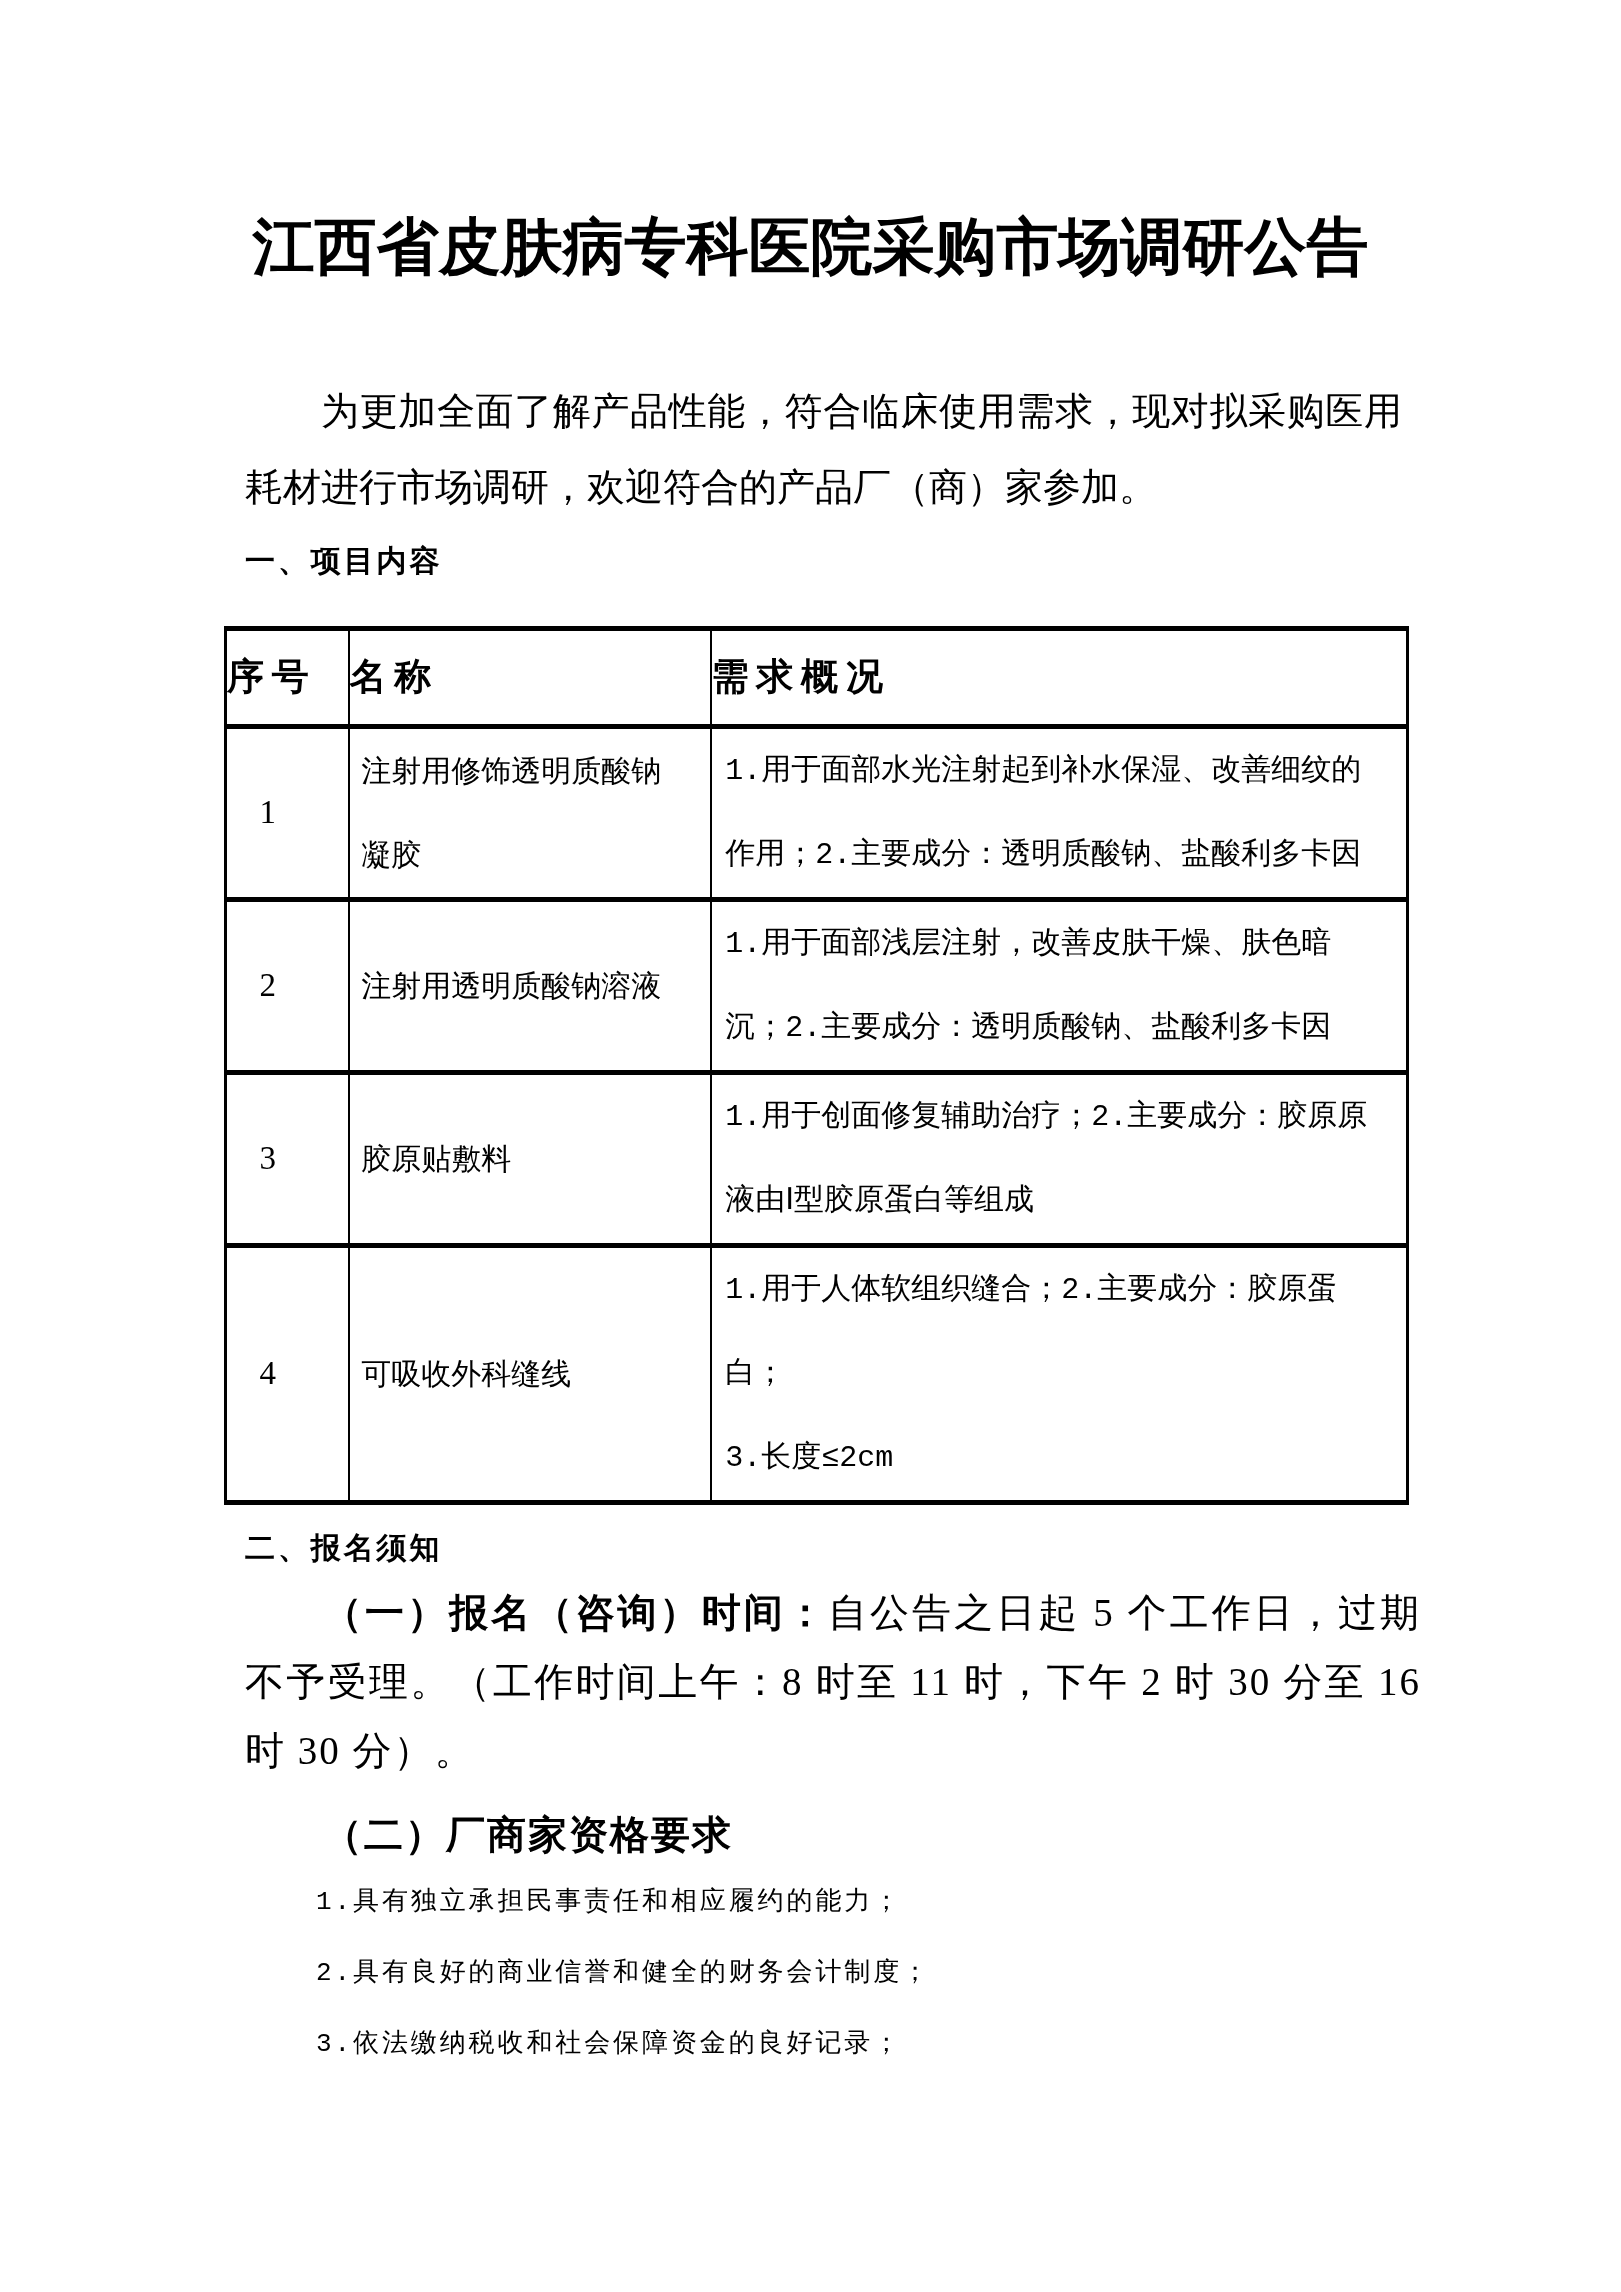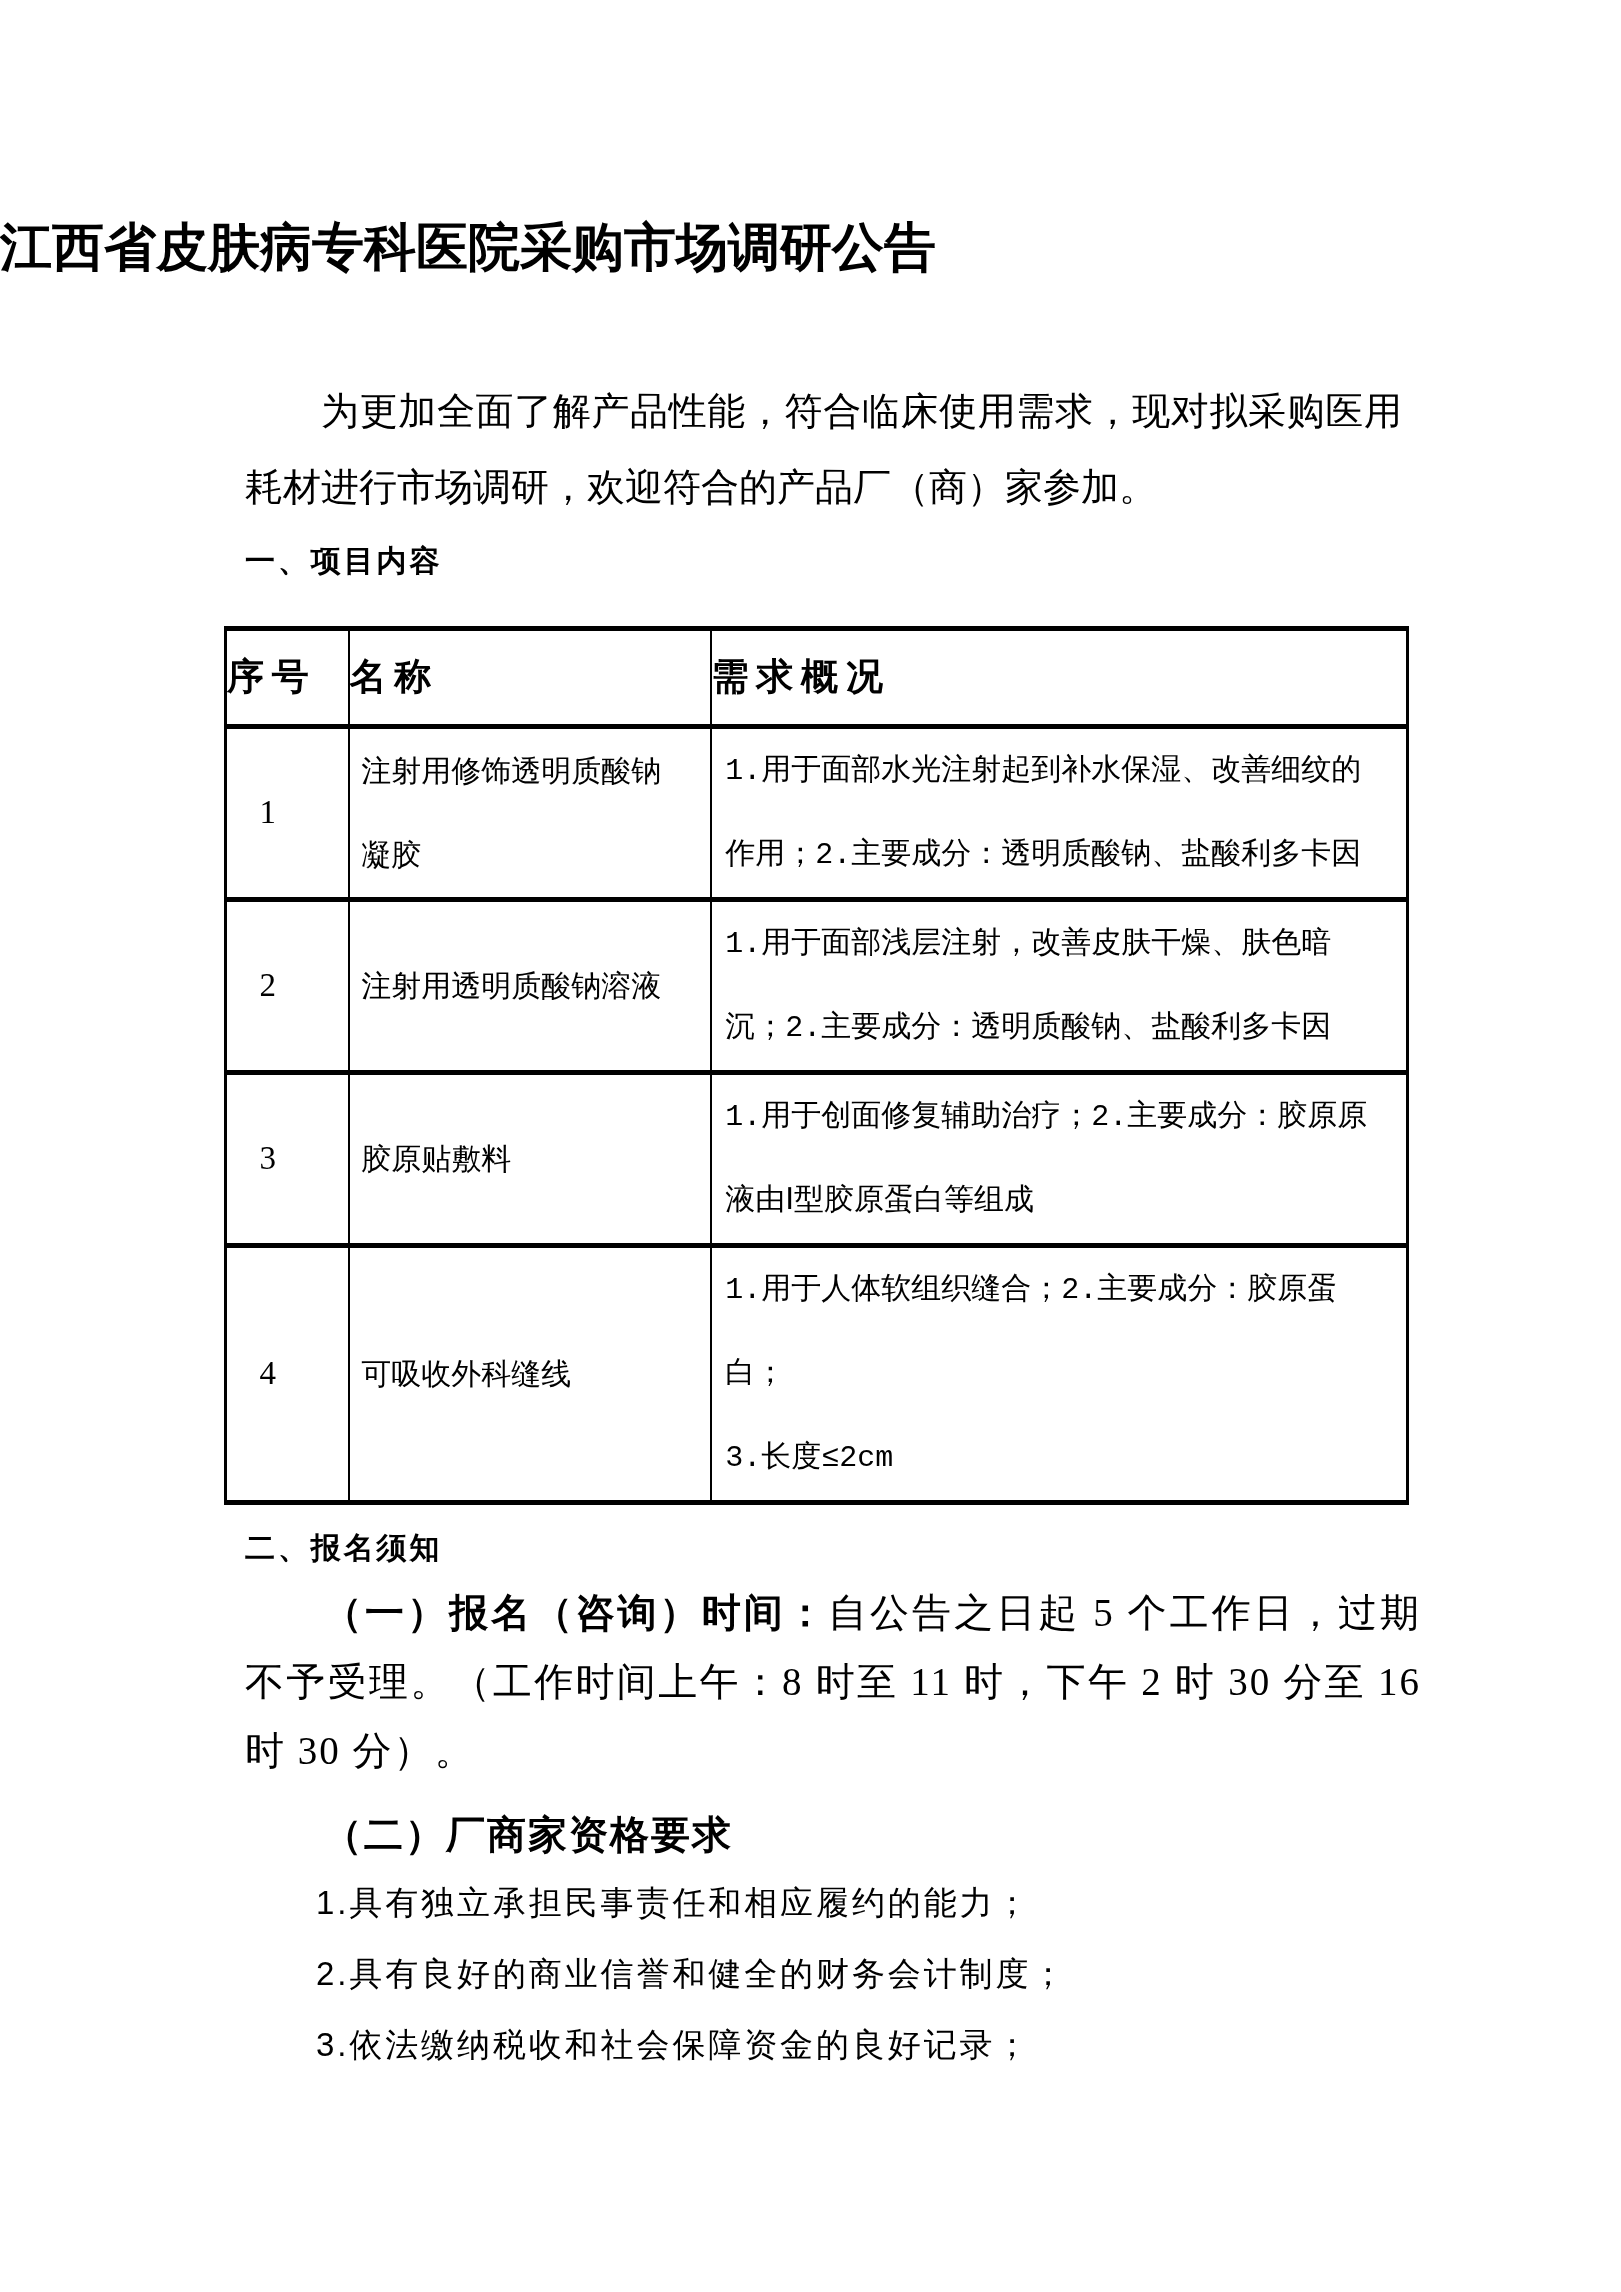--- a/index.html
+++ b/index.html
@@ -6,24 +6,24 @@
   html { background:#888; }
   body {
     width:1621px; height:2293px;
     background:#ffffff; color:#000000;
     font-family:"Liberation Sans","DejaVu Sans",sans-serif;
     overflow:hidden; position:relative;
     margin:0 auto;
   }
   .title {
     padding-top:218px;
-    text-align:left;
+    text-align:center;
     font-family:"Liberation Serif","DejaVu Serif",serif;
     font-weight:bold;
-    font-size:52px; line-height:59px;
+    font-size:62px; line-height:59px;
     letter-spacing:0;
   }
   .intro {
     margin:96px 0 0 245px;
     width:1157px;
     font-size:38px; line-height:76px;
     text-indent:76px;
     text-align:justify;
   }
   .sec-heading {
@@ -91,22 +91,22 @@
   .clause2 {
     margin:20px 0 0 245px;
     font-family:"Liberation Serif","DejaVu Serif",serif;
     font-weight:bold;
     font-size:39px; line-height:59px;
     letter-spacing:2px;
     text-indent:78px;
   }
   .req-items { margin:3.9px 0 0 245px; width:1176px; }
   .req-items p {
-    font-family:Liberation Sans, sans-serif;
-    font-size:33px; line-height:71px;
+    font-family:Liberation Mono, monospace;
+    font-size:26px; line-height:71px;
     letter-spacing:2.9px;
     text-indent:71px;
   }
 </style>
 </head>
 <body>
 
 <h1 class="title">江西省皮肤病专科医院采购市场调研公告</h1>
 
 <p class="intro">为更加全面了解产品性能，符合临床使用需求，现对拟采购医用耗材进行市场调研，欢迎符合的产品厂（商）家参加。</p>

